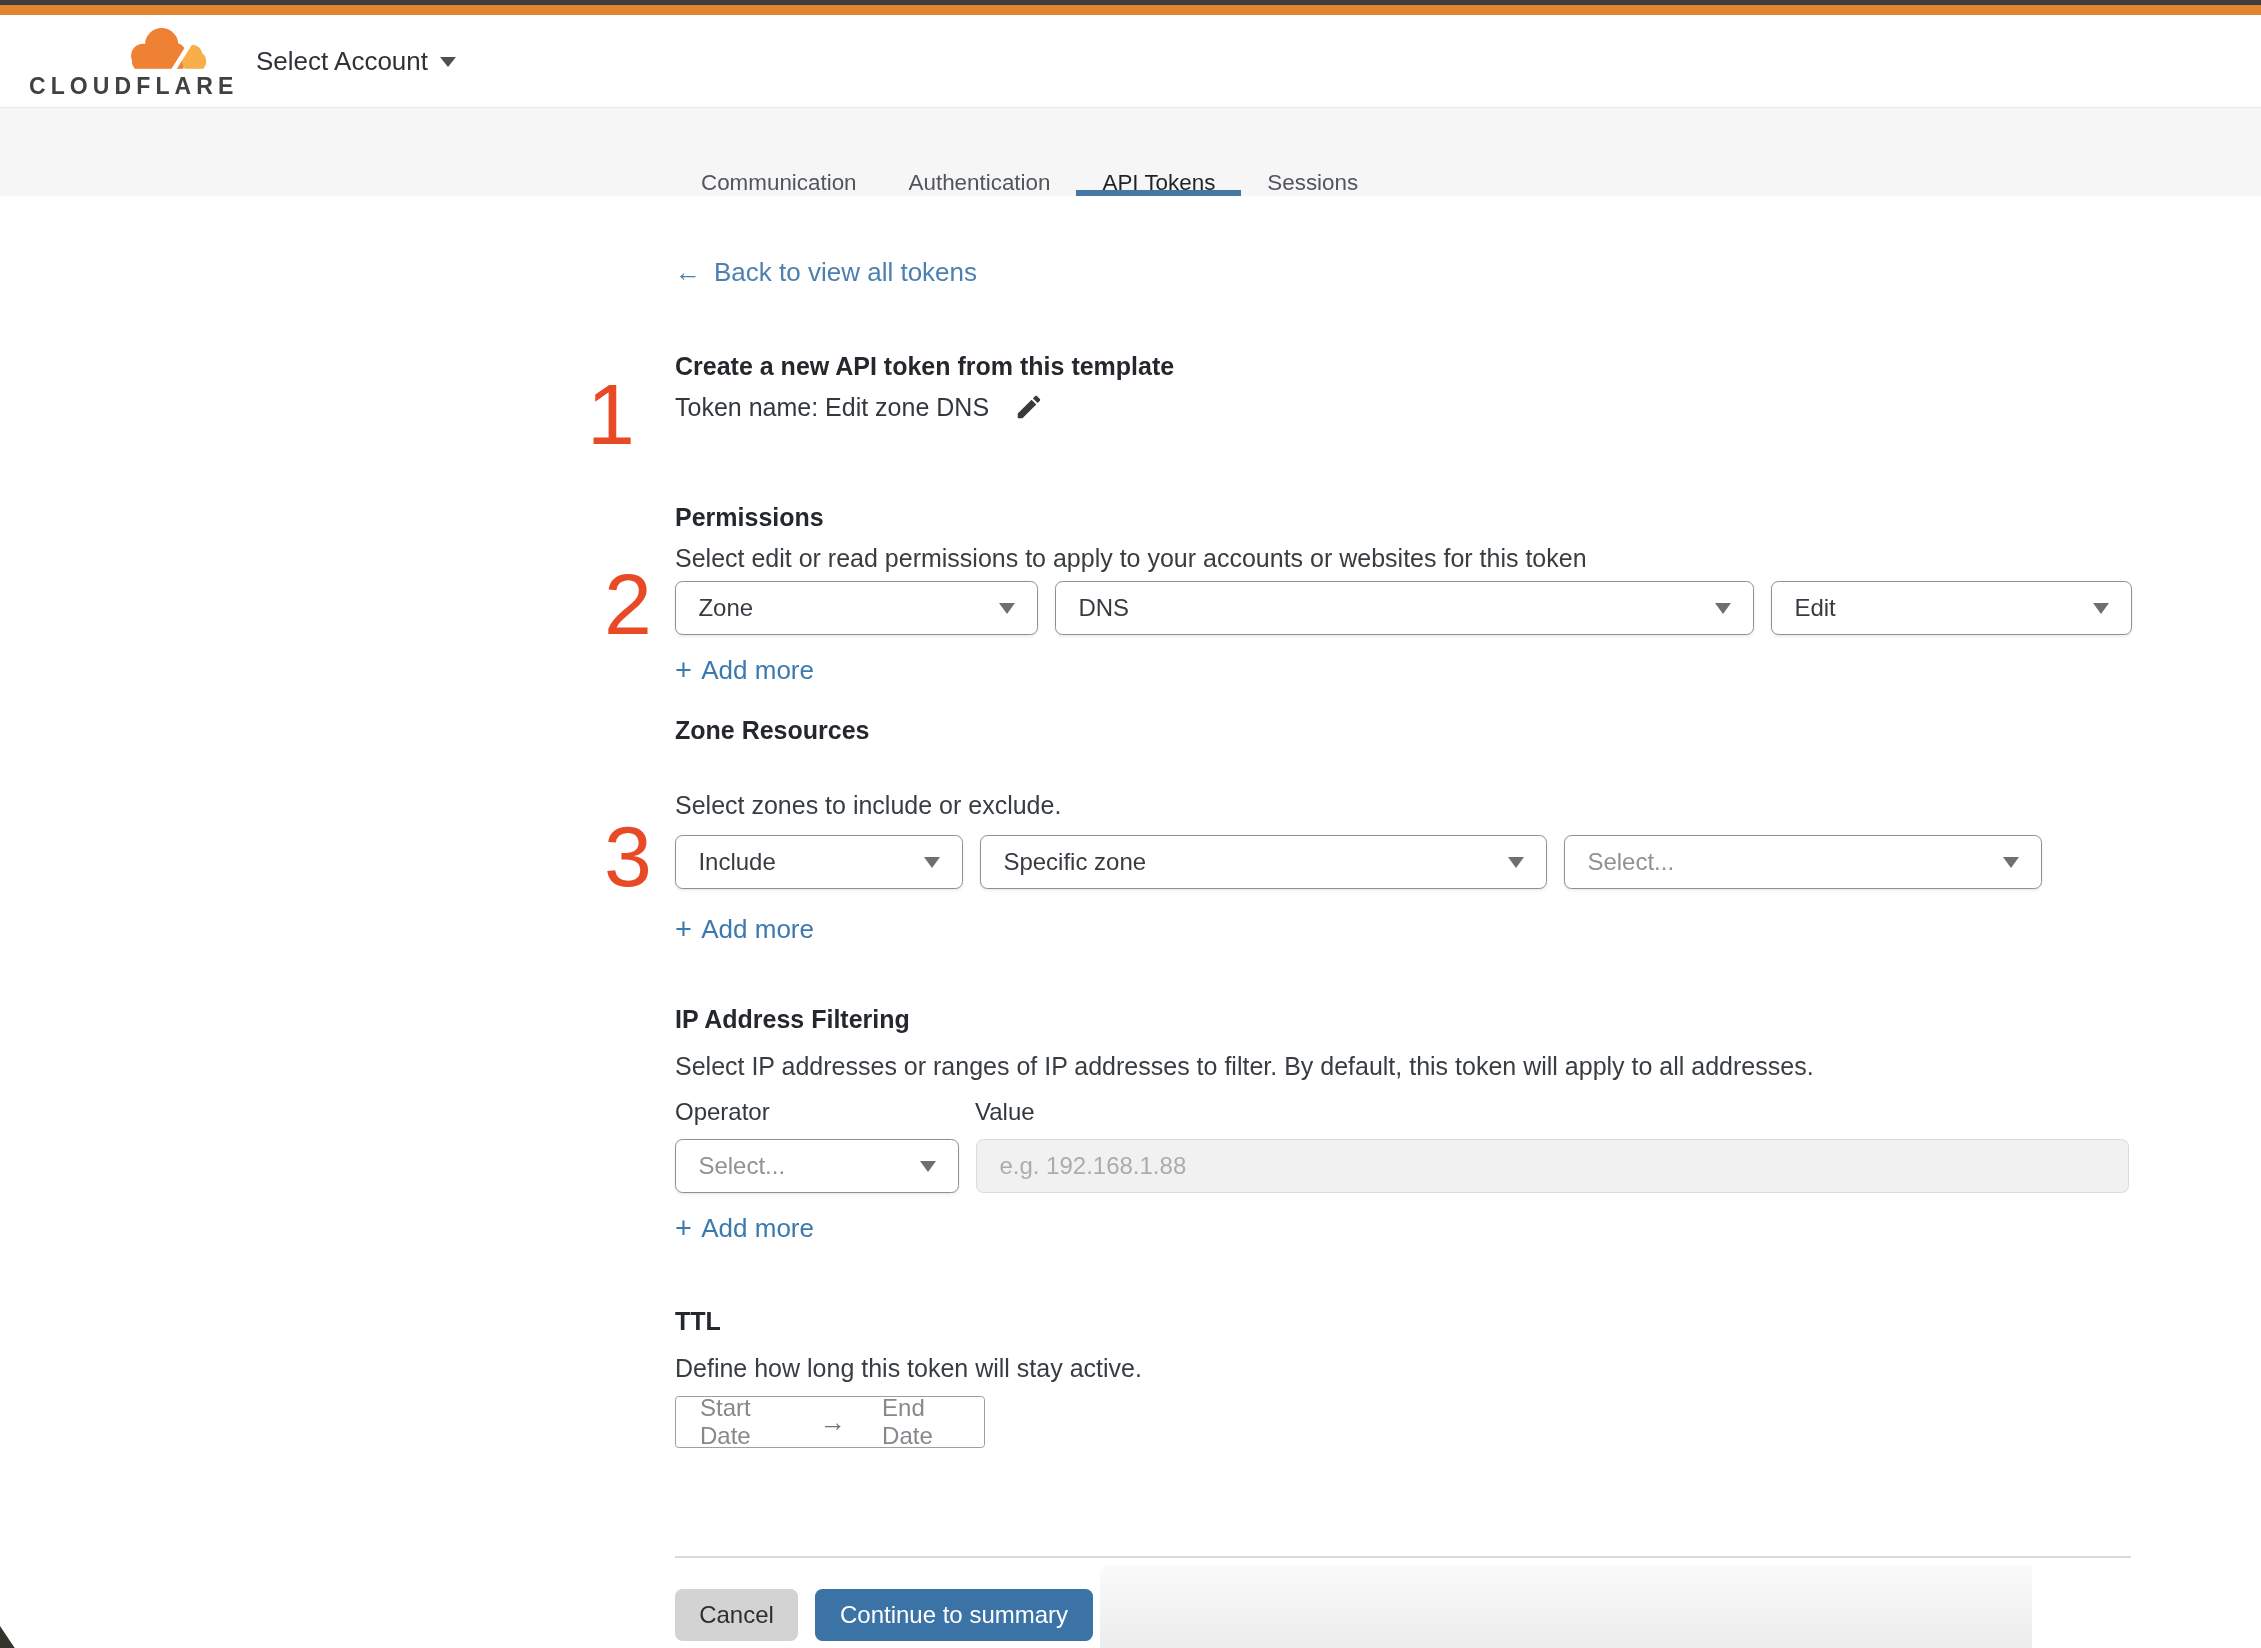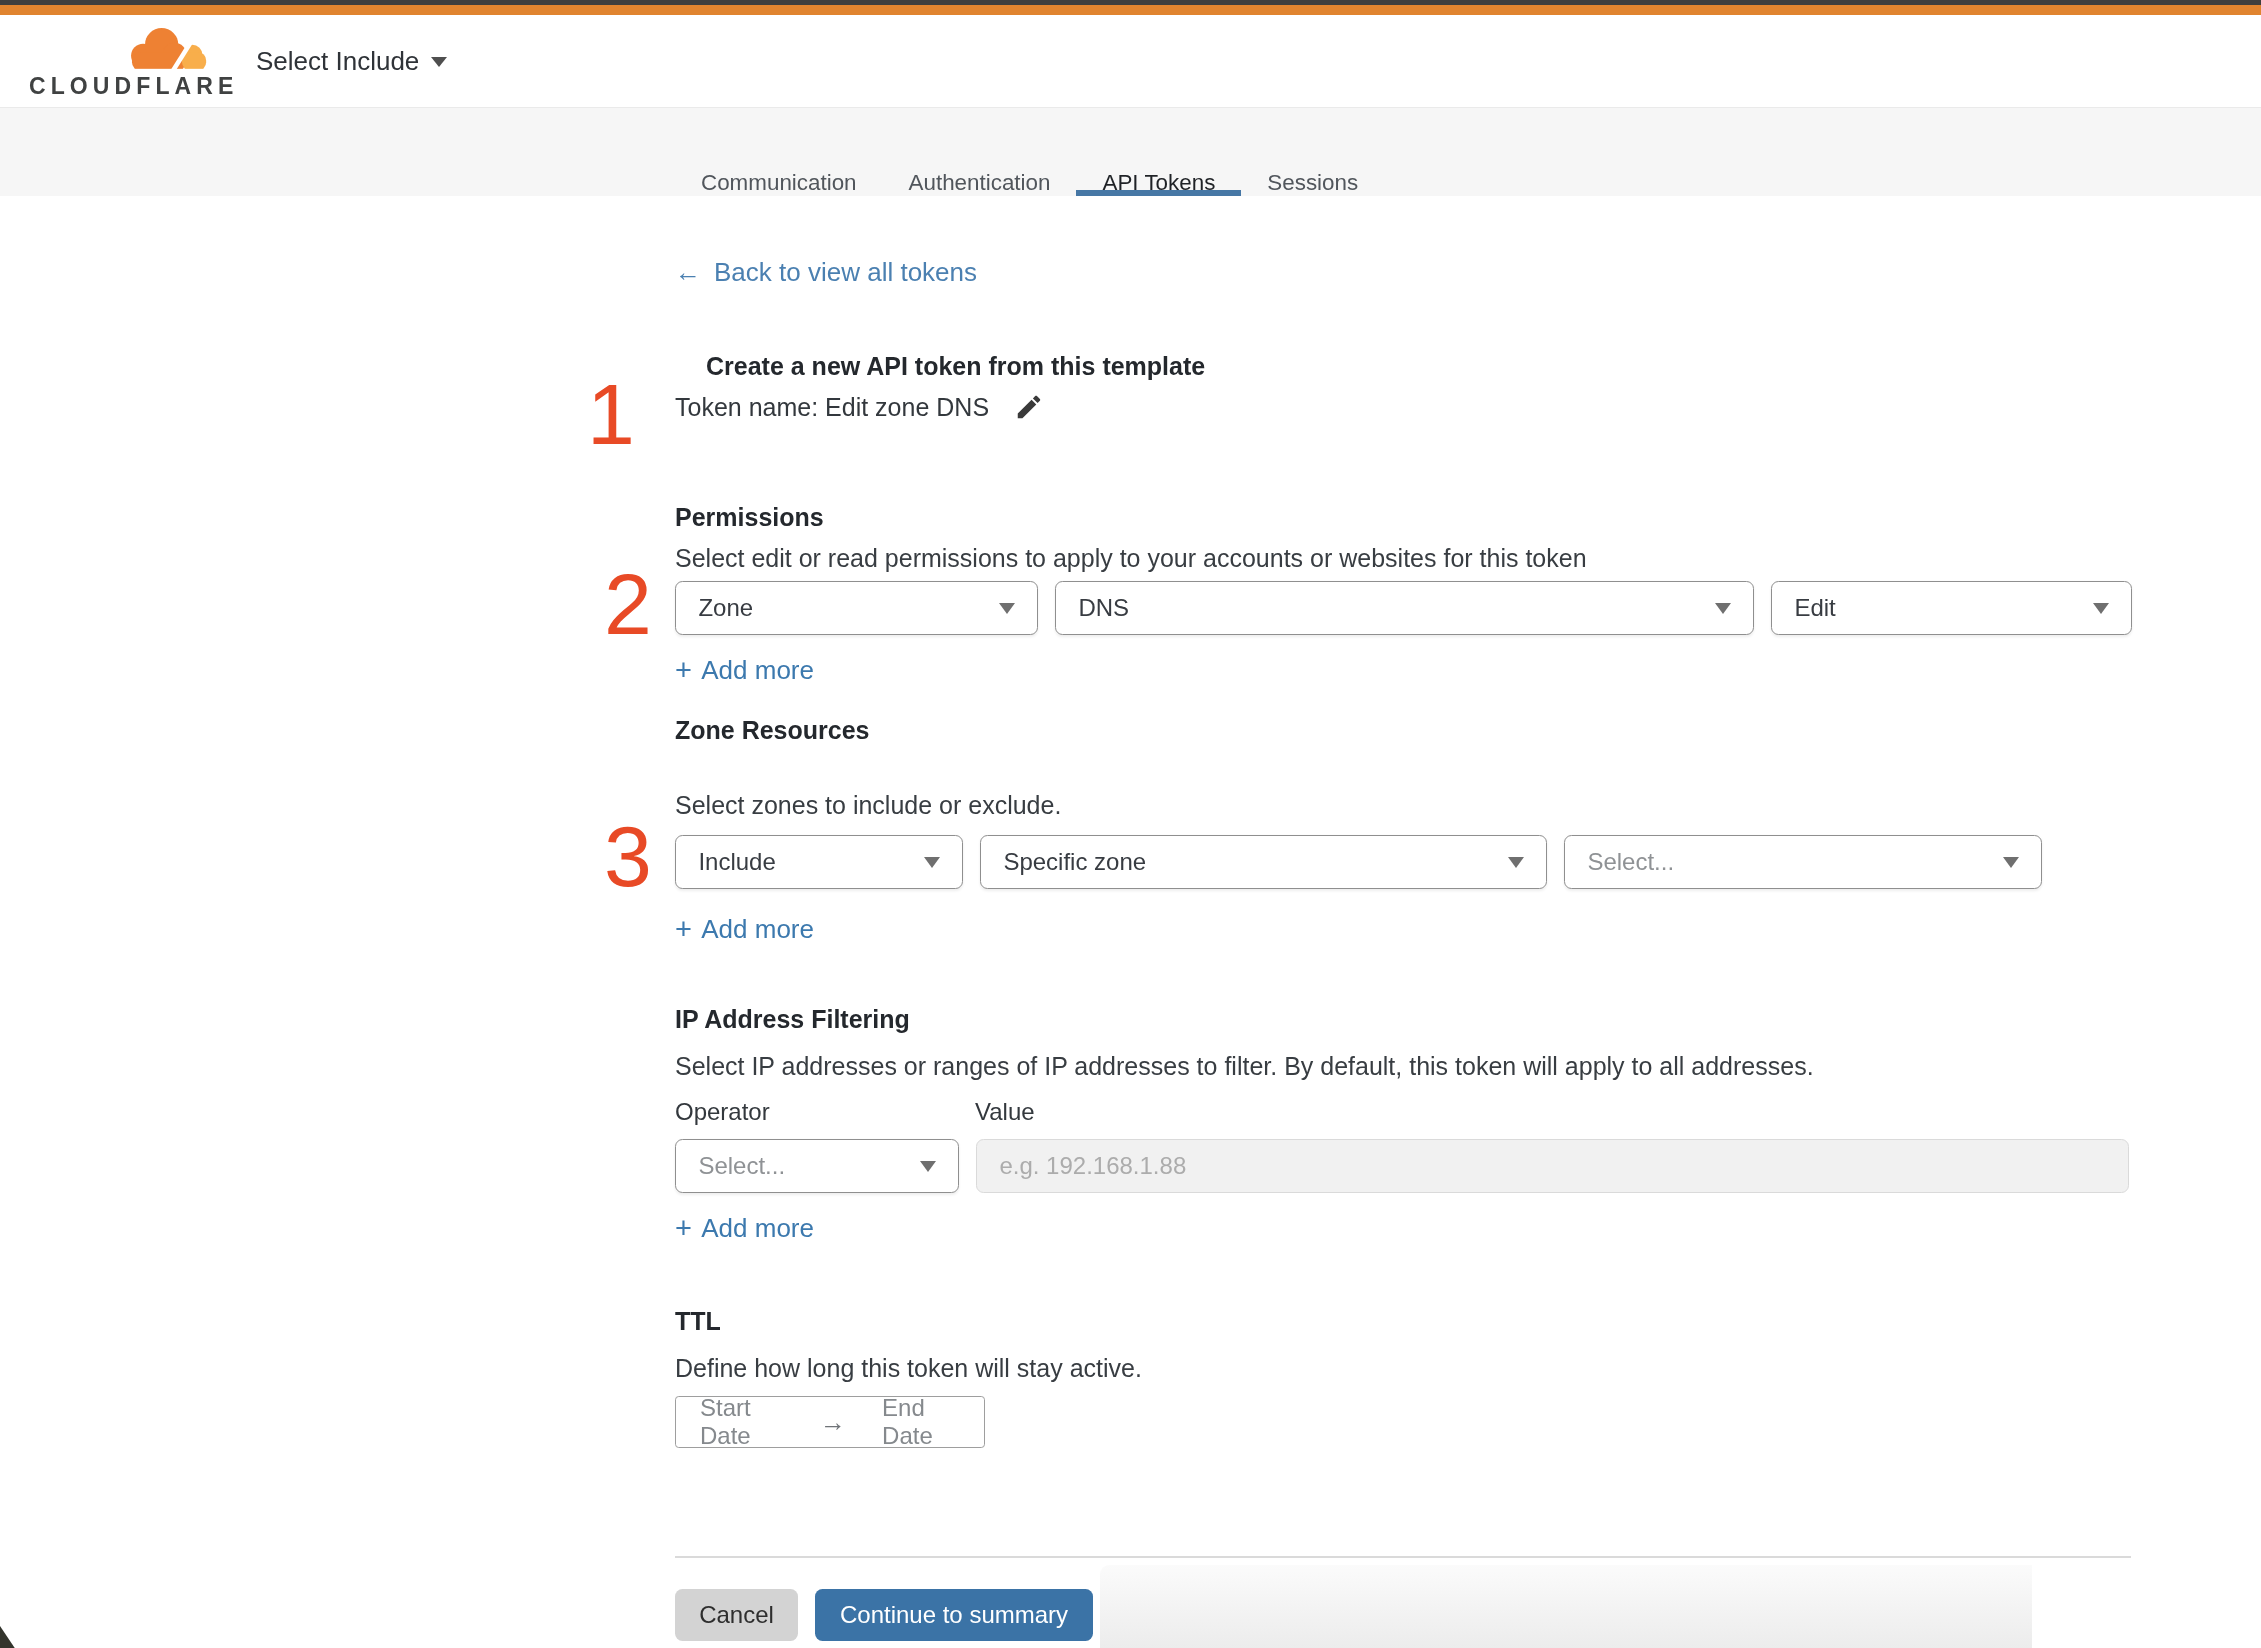--- a/index.html
+++ b/index.html
@@ -31,21 +31,21 @@
   .tab { position:relative; height:100%; display:flex; align-items:flex-end; padding:0 26px; font-size:22.4px; color:#51565C; cursor:pointer; white-space:nowrap; }
   .tab.active { color:#1F2226; }
   .tab.active::after { content:""; position:absolute; left:0; right:0; bottom:0; height:5.6px; background:#4677A5; }
 
   
   .back { left:675px; top:257px; display:flex; align-items:center; gap:13px; font-size:26px; color:#4B80B1; cursor:pointer; }
 
   
   .h-bold { font-size:25px; font-weight:700; color:#24282D; white-space:nowrap; }
   .desc   { font-size:25px; color:#383D42; white-space:nowrap; }
-  .title      { left:706px; top:352px;text-align:center; }
+  .title      { left:675px; top:352px;text-align:center; }
   .token-line { left:675px; top:392px; display:flex; align-items:center; gap:25px; font-size:25px; color:#33383D; }
   .pencil { cursor:pointer; display:inline-flex; }
 
   
   .ann { font-size:86px; line-height:1; color:#E84A26; font-weight:400; }
   .ann1 { left:587px; top:371px; }
   .ann2 { left:604px; top:561px; }
   .ann3 { left:604px; top:813px; }
 
   
@@ -107,21 +107,21 @@
         <rect x="14" y="30" width="58" height="20" rx="9" fill="#EE8133"></rect>
         <circle cx="79" cy="33" r="11" fill="#F8AE4B"></circle>
         <rect x="68" y="30" width="26" height="20" rx="9" fill="#F8AE4B"></rect>
         <line x1="57" y1="52" x2="77" y2="20" stroke="#FFFFFF" stroke-width="5"></line>
         <rect x="14" y="48" width="80" height="4" fill="#FFFFFF"></rect>
       </g>
     </svg>
     <div class="logo-text">CLOUDFLARE</div>
   </div>
   <div class="account">
-    <span>Select Include</span>
+    <span>Select Account</span>
     <span class="caret-sm"></span>
   </div>
 </header>
 
 <nav class="abs tabbar">
   <div class="tabs">
     <div class="tab">
       <span>Communication</span>
     </div>
     <div class="tab">

